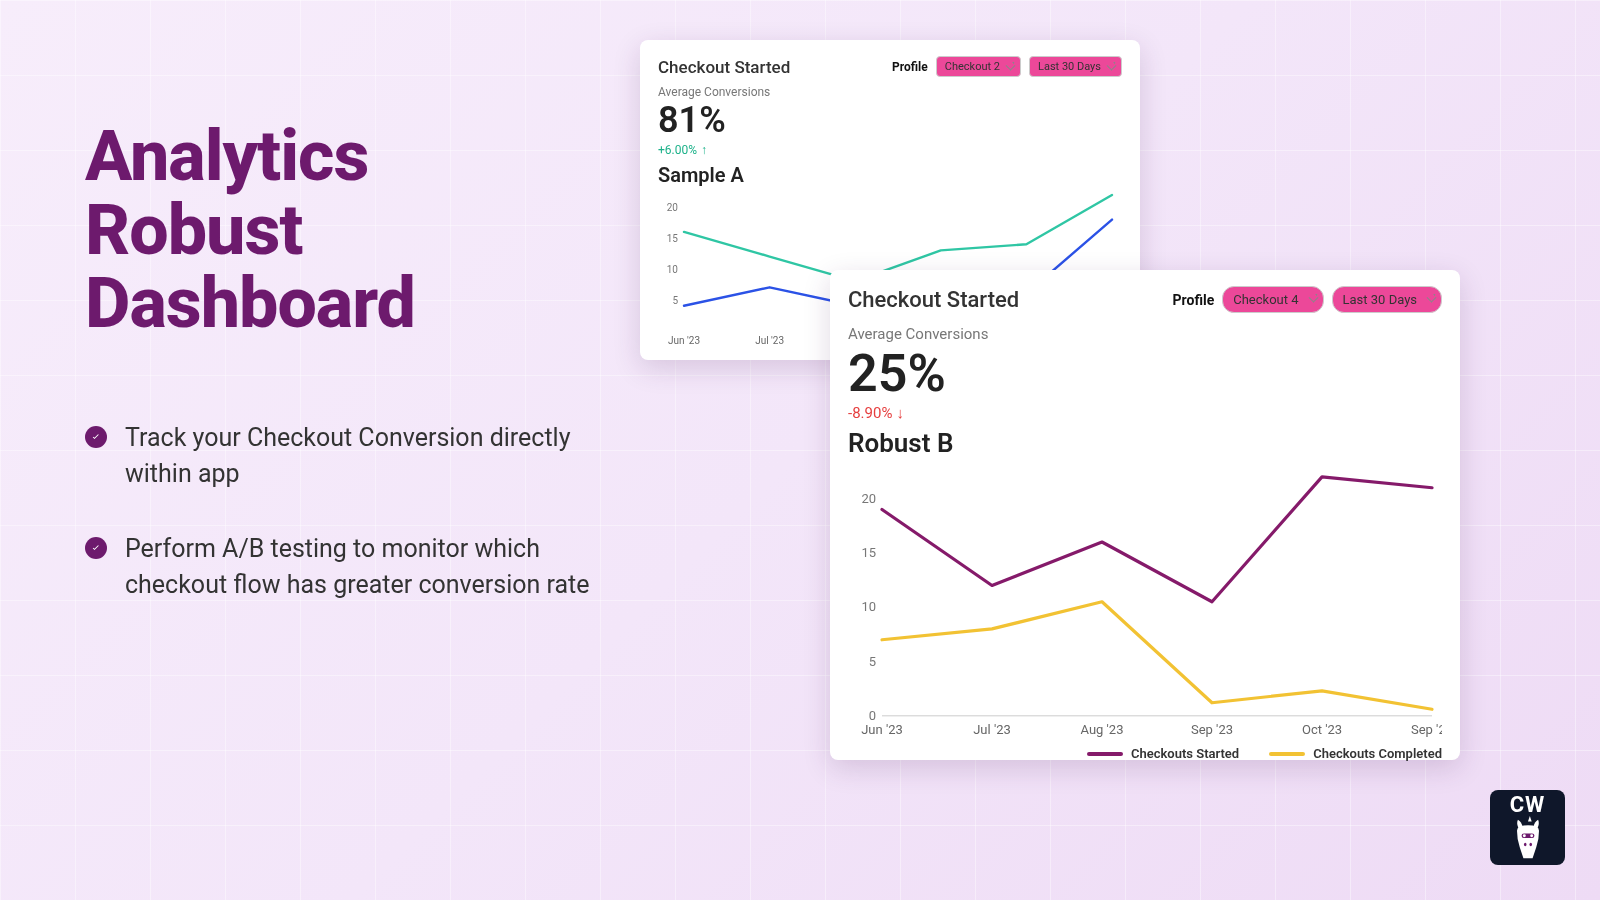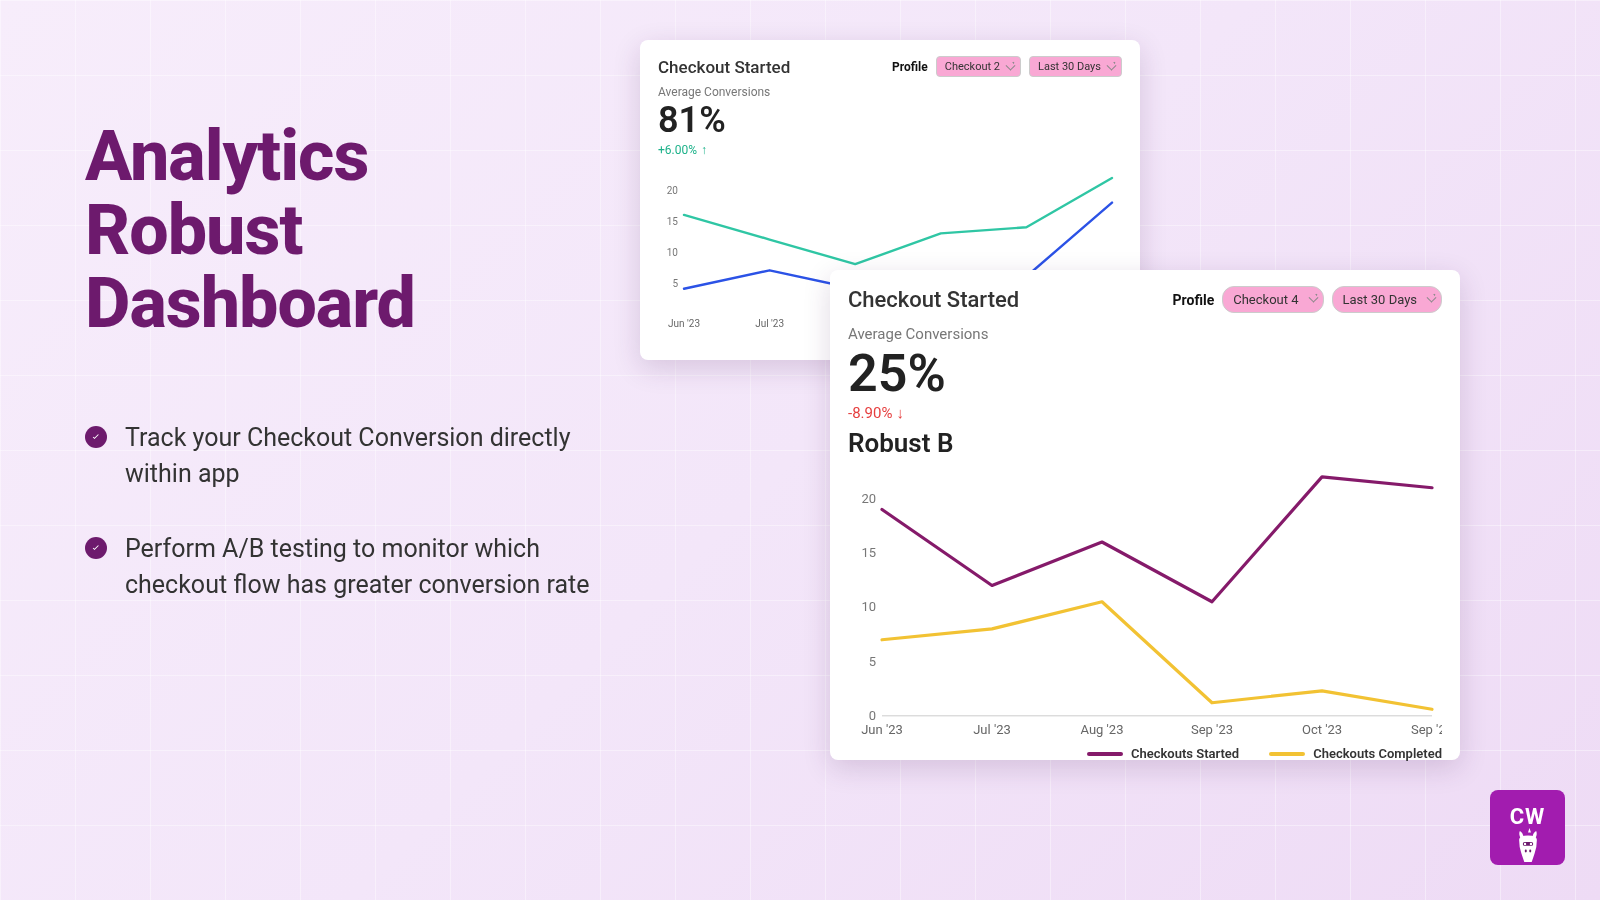--- a/index.html
+++ b/index.html
@@ -71,21 +71,21 @@
   .card-b .card-title { font-size: 22px; }
   .profile-row { display: flex; align-items: center; gap: 8px; padding-left: 48px; }
   .profile-label { font-size: 12px; font-weight: 700; color: #111; }
   .card-b .profile-label { font-size: 14px; }
   .sel {
     border: 1px solid #ccc;
     border-radius: 4px;
     padding: 3px 20px 3px 8px;
     font-size: 11px;
     color: #333;
-    background: #f9a8d4;
+    background: #ec4899;
     position: relative;
     cursor: pointer;
   }
   .card-b .sel { font-size: 13px; padding: 5px 24px 5px 10px; border-radius: 12px; }
   .sel::after {
     content: "";
     position: absolute;
     right: 6px; top: 45%;
     width: 6px; height: 6px;
     border-right: 1.3px solid #888;
@@ -116,25 +116,25 @@
     margin-top: 6px;
   }
   .legend-item { display: flex; align-items: center; gap: 8px; font-weight: 600; }
   .legend-swatch { width: 36px; height: 4px; border-radius: 2px; }
 
   
   .logo {
     position: absolute;
     right: 35px; bottom: 35px;
     width: 75px; height: 75px;
-    background: #a21caf;
+    background: #0f172a;
     border-radius: 8px;
     color: #fff;
     display: flex; flex-direction: column; align-items: center; justify-content: flex-start;
-    padding-top: 16px;
+    padding-top: 4px;
     font-weight: 700;
   }
   .logo .cw { font-size: 22px; letter-spacing: 1px; line-height: 1; }
   .logo svg { width: 44px; height: 46px; }
 
   svg text { font-family: inherit; }
 </style>
 </head>
 <body>
 
@@ -173,20 +173,21 @@
       <span class="sel">Checkout 2</span>
       <span class="sel">Last 30 Days</span>
     </div>
   </div>
   <div class="avg-label">Average Conversions</div>
   <div class="avg-value">81%</div>
   <div class="delta up">
     <span>+6.00%</span>
     <span class="arrow">↑</span>
   </div>
+  <div class="sample-name">Sample A</div>
   <div class="chart-wrap">
     <svg id="chart-a" width="100%" height="100%" viewBox="0 0 464 159.40625">
         <line x1="26" y1="110.63210227272727" x2="454" y2="110.63210227272727" stroke="none" stroke-width="1"></line>
         <text x="20" y="114.63210227272727" text-anchor="end" font-size="10" fill="#777">5</text>
         <line x1="26" y1="79.85795454545455" x2="454" y2="79.85795454545455" stroke="none" stroke-width="1"></line>
         <text x="20" y="83.85795454545455" text-anchor="end" font-size="10" fill="#777">10</text>
         <line x1="26" y1="49.08380681818183" x2="454" y2="49.08380681818183" stroke="none" stroke-width="1"></line>
         <text x="20" y="53.08380681818183" text-anchor="end" font-size="10" fill="#777">15</text>
         <line x1="26" y1="18.309659090909093" x2="454" y2="18.309659090909093" stroke="none" stroke-width="1"></line>
         <text x="20" y="22.309659090909093" text-anchor="end" font-size="10" fill="#777">20</text>

